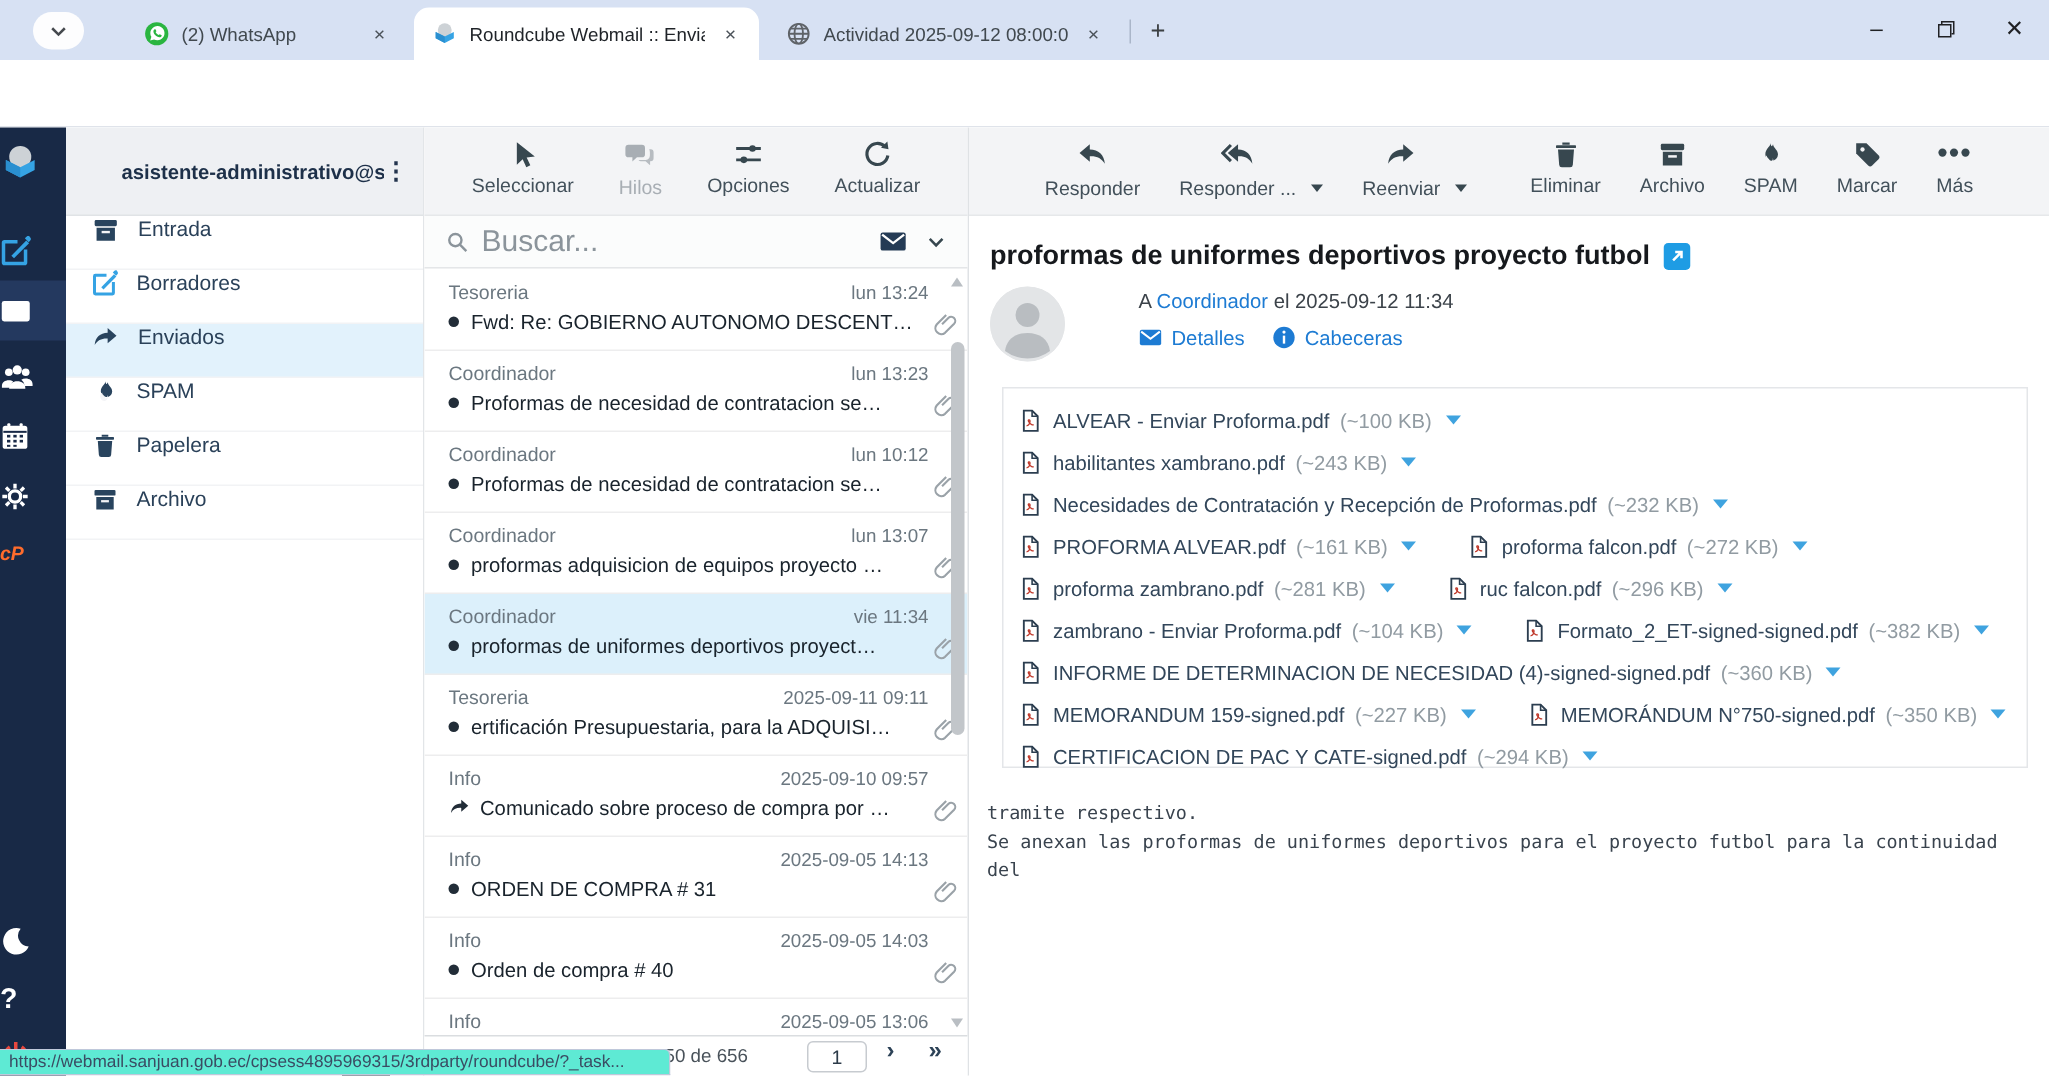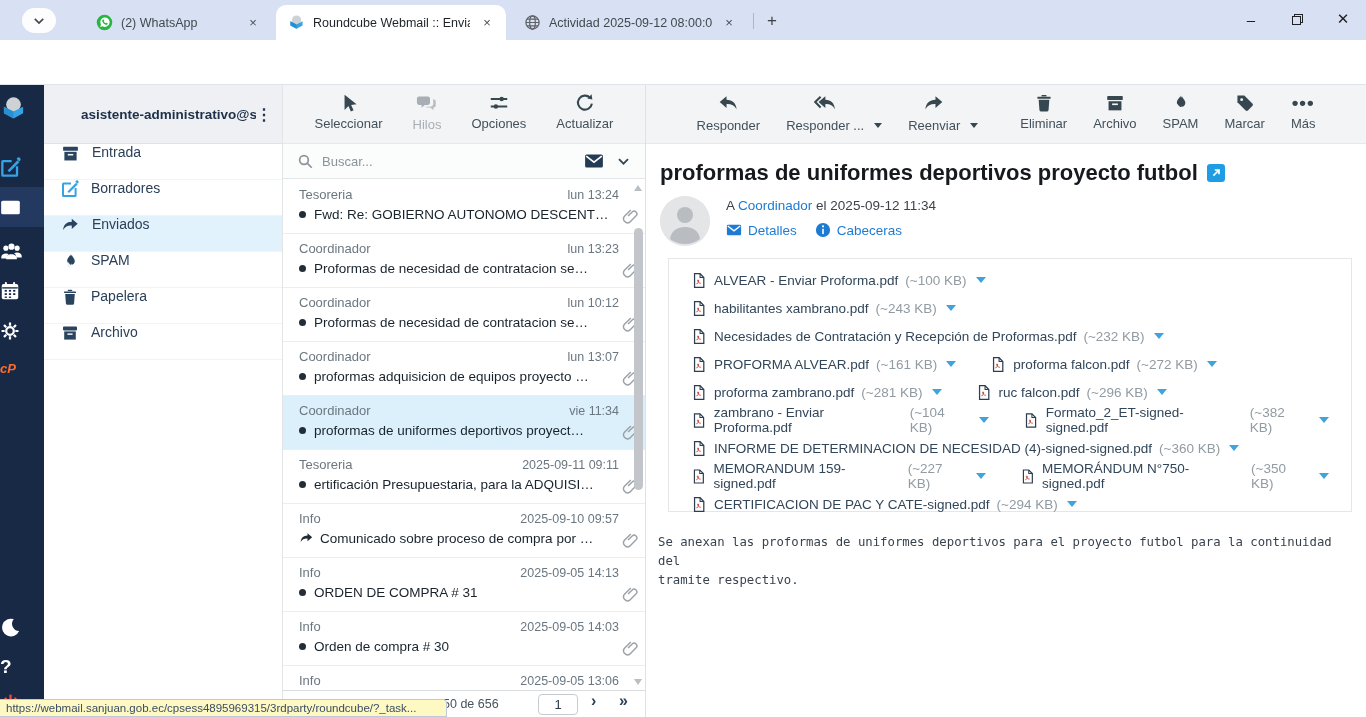--- a/index.html
+++ b/index.html
@@ -48,21 +48,21 @@
   .folder { height:36px; display:flex; align-items:flex-start; padding-left:17px; border-bottom:1px solid #f2f3f5; color:#2a4159; }
   .folder .flabel { font-size:14px; margin-left:12px; }
   .folder.sel { background:#e2f2fc; }
 
   
   #listcol { position:absolute; left:283px; top:0; width:363px; height:632px; border-right:1px solid #dfe2e5; background:#fff; }
   #list-toolbar { height:59px; background:#f3f4f6; border-bottom:1px solid #e6e8ea; display:flex; align-items:flex-start; justify-content:center; gap:30px; padding-top:8px; }
   .tbtn { display:flex; flex-direction:column; align-items:center; gap:3px; color:#42505a; font-size:13px; }
   .tbtn.disabled { color:#a8aeb4; }
   #search-row { height:35px; background:#fbfcfc; border-bottom:1px solid #e4e6e8; display:flex; align-items:center; padding:0 14px; }
-  #search-input { border:none; outline:none; background:transparent; font-size:13px; color:#5b656d; margin-left:8px; flex:1; font-family:"Liberation Sans",sans-serif; }
+  #search-input { border:none; outline:none; background:transparent; font-size:20px; color:#5b656d; margin-left:8px; flex:1; font-family:"Liberation Sans",sans-serif; }
   #search-input::placeholder { color:#8b949b; }
   #rows { position:absolute; left:0; top:95px; width:362px; bottom:27px; overflow:hidden; }
   .mrow { height:54px; border-bottom:1px solid #ededee; padding:7px 26px 0 16px; position:relative; }
   .mrow.sel { background:#dcf0fb; }
   .mline1 { display:flex; align-items:center; }
   .msender { flex:1; font-size:13px; color:#6b7780; }
   .mdate { font-size:12.5px; color:#6b7780; }
   .mline2 { display:flex; align-items:center; margin-top:5px; }
   .dot { width:7px; height:7px; border-radius:50%; background:#222d38; flex:0 0 auto; margin-right:8px; }
   .msubject { flex:1; font-size:13.5px; color:#19232c; white-space:nowrap; overflow:hidden; }
@@ -77,38 +77,38 @@
   #list-foot { position:absolute; left:0; bottom:0; width:362px; height:27px; background:#fff; border-top:1px solid #dadde0; display:flex; align-items:center; }
   #msg-count { position:absolute; left:160px; font-size:12.5px; color:#49525a; }
   #page-box { position:absolute; left:255px; top:3px; width:40px; height:21px; border:1px solid #c7cbd0; border-radius:4px; text-align:center; font-size:13px; color:#2c3b49; background:#fff; font-family:"Liberation Sans",sans-serif; }
   .pager-arrow { position:absolute; top:1px; font-size:16px; font-weight:bold; color:#2c4257; }
 
   
   #content { position:absolute; left:646px; top:0; width:720px; height:632px; background:#fff; }
   #mail-toolbar { height:59px; background:#f3f4f6; border-bottom:1px solid #e6e8ea; display:flex; align-items:flex-start; justify-content:center; gap:26px; padding-top:8px; }
   .caret-dark { width:0; height:0; border-left:4px solid transparent; border-right:4px solid transparent; border-top:5px solid #37474f; align-self:center; margin:14px 0 0 -16px; }
   #subject-row { display:flex; align-items:center; gap:9px; padding:16px 0 0 14px; }
-  #subject { font-size:22px; font-weight:bold; color:#16191d;text-align:right; }
-  #msg-header { display:flex; padding:10px 0 0 14px; }
+  #subject { font-size:18px; font-weight:bold; color:#16191d;text-align:right; }
+  #msg-header { display:flex; padding:10px 0 0 14px;gap:33px; }
   .avatar { width:50px; height:50px; border-radius:50%; background:#e3e5e7; overflow:hidden; flex:0 0 auto; }
   #meta { margin-left:16px; padding-top:2px; }
   .meta-line { font-size:13.5px; color:#3c434a; }
   .blue { color:#1d7bd3; }
   .meta-links { display:flex; align-items:center; gap:18px; margin-top:9px; }
   .meta-link { display:flex; align-items:center; gap:6px; font-size:13.5px; color:#1d7bd3; }
-  #attachments { position:absolute; left:22px; top:173px; width:684px; height:254px; border:1px solid #e4e6e9; background:#fff; padding:7px 22px; }
+  #attachments { position:absolute; left:22px; top:173px; width:684px; height:254px; border:1px solid #e4e6e9; background:#fff; padding:7px 10px; }
   .att-row { display:flex; align-items:center; gap:34px; height:28px; }
   .att { display:flex; align-items:center; gap:7px; }
   .att-name { font-size:13.5px; color:#32465a; }
   .att-size { font-size:13.5px; color:#919ba2; }
   .caret-blue { width:0; height:0; border-left:5px solid transparent; border-right:5px solid transparent; border-top:6px solid #3fa3df; margin-left:2px; }
   #mailbody { position:absolute; left:12px; top:448px; width:700px; font-family:"DejaVu Sans Mono", monospace; font-size:12.3px; line-height:19px; color:#39434e; }
 
   
-  #status-tip { position:absolute; left:0; top:699px; width:447px; height:18px; background:#fef9c3; border:1px solid #bfc8da; border-left:none; border-radius:0 4px 0 0; font-size:11.5px; color:#3a4c63; padding:2px 8px 0 6px; white-space:nowrap; overflow:hidden; }
+  #status-tip { position:absolute; left:0; top:699px; width:447px; height:18px; background:#5eead4; border:1px solid #bfc8da; border-left:none; border-radius:0 4px 0 0; font-size:11.5px; color:#3a4c63; padding:2px 8px 0 6px; white-space:nowrap; overflow:hidden; }
   #stray-pill { position:absolute; left:228px; top:703px; width:32px; height:16px; border-radius:8px 8px 0 0; background:#8f959b; }
 </style>
 </head>
 <body>
 
 <svg width="0" height="0" style="position:absolute">
   <defs>
     <symbol id="i-rc-logo" viewBox="0 0 18 18">
         <circle cx="9" cy="6.4" r="4.9" fill="#cdd2d6"></circle>
         <path d="M2.6 7.8 9 11l6.4-3.2v4.4L9 15.6 2.6 12.2Z" fill="#35a3e4"></path>
@@ -601,21 +601,21 @@
             <use href="#i-clip"></use>
           </svg>
       </div>
       <div class="mrow">
         <div class="mline1">
             <span class="msender">Info</span>
             <span class="mdate">2025-09-05 14:03</span>
           </div>
         <div class="mline2">
             <span class="dot"></span>
-            <span class="msubject">Orden de compra # 30</span>
+            <span class="msubject">Orden de compra # 40</span>
           </div>
         <svg class="ic clip" width="17" height="17" style="color:#9aa2a8">
             <use href="#i-clip"></use>
           </svg>
       </div>
       <div class="mrow">
         <div class="mline1">
             <span class="msender">Info</span>
             <span class="mdate">2025-09-05 13:06</span>
           </div>
@@ -839,20 +839,20 @@
               <use href="#i-pdf"></use>
             </svg>
             <span class="att-name">CERTIFICACION DE PAC Y CATE-signed.pdf</span>
             <span class="att-size">(~294 KB)</span>
             <span class="caret-blue"></span>
           </span>
       </div>
     </div>
 
     <div id="mailbody">
+      <div>tramite respectivo.</div>
       <div>Se anexan las proformas de uniformes deportivos para el proyecto futbol para la continuidad del</div>
-      <div>tramite respectivo.</div>
     </div>
   </div>
 </div>
 
 <div id="stray-pill"></div>
 <div id="status-tip">https://webmail.sanjuan.gob.ec/cpsess4895969315/3rdparty/roundcube/?_task...</div>
 
 </body></html>

